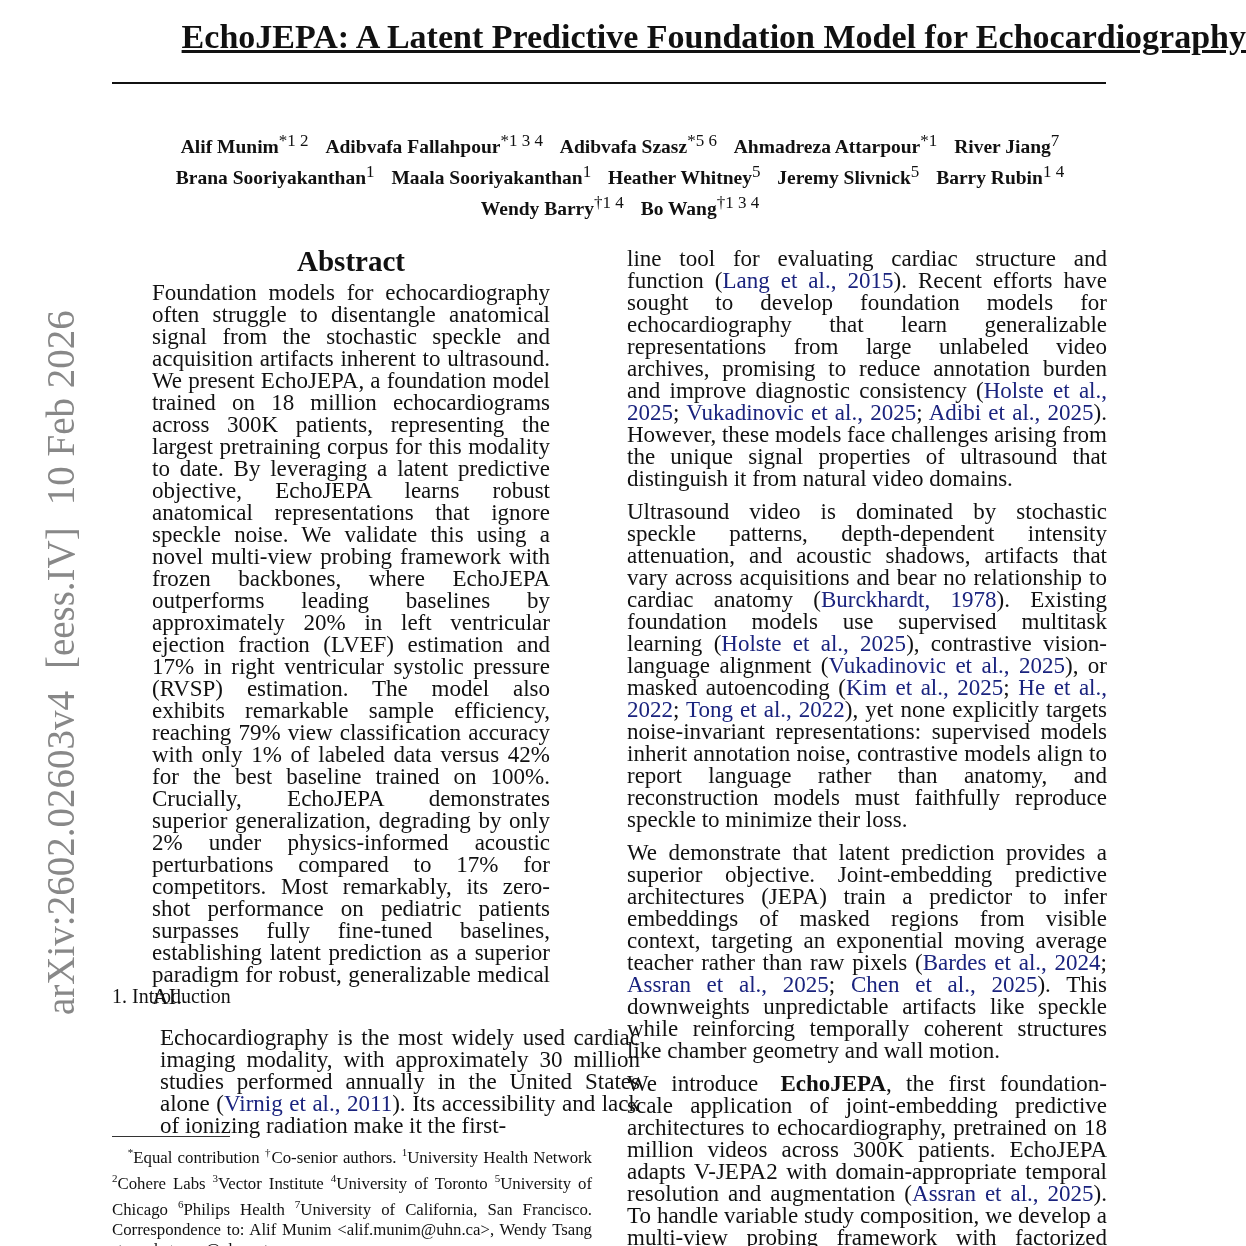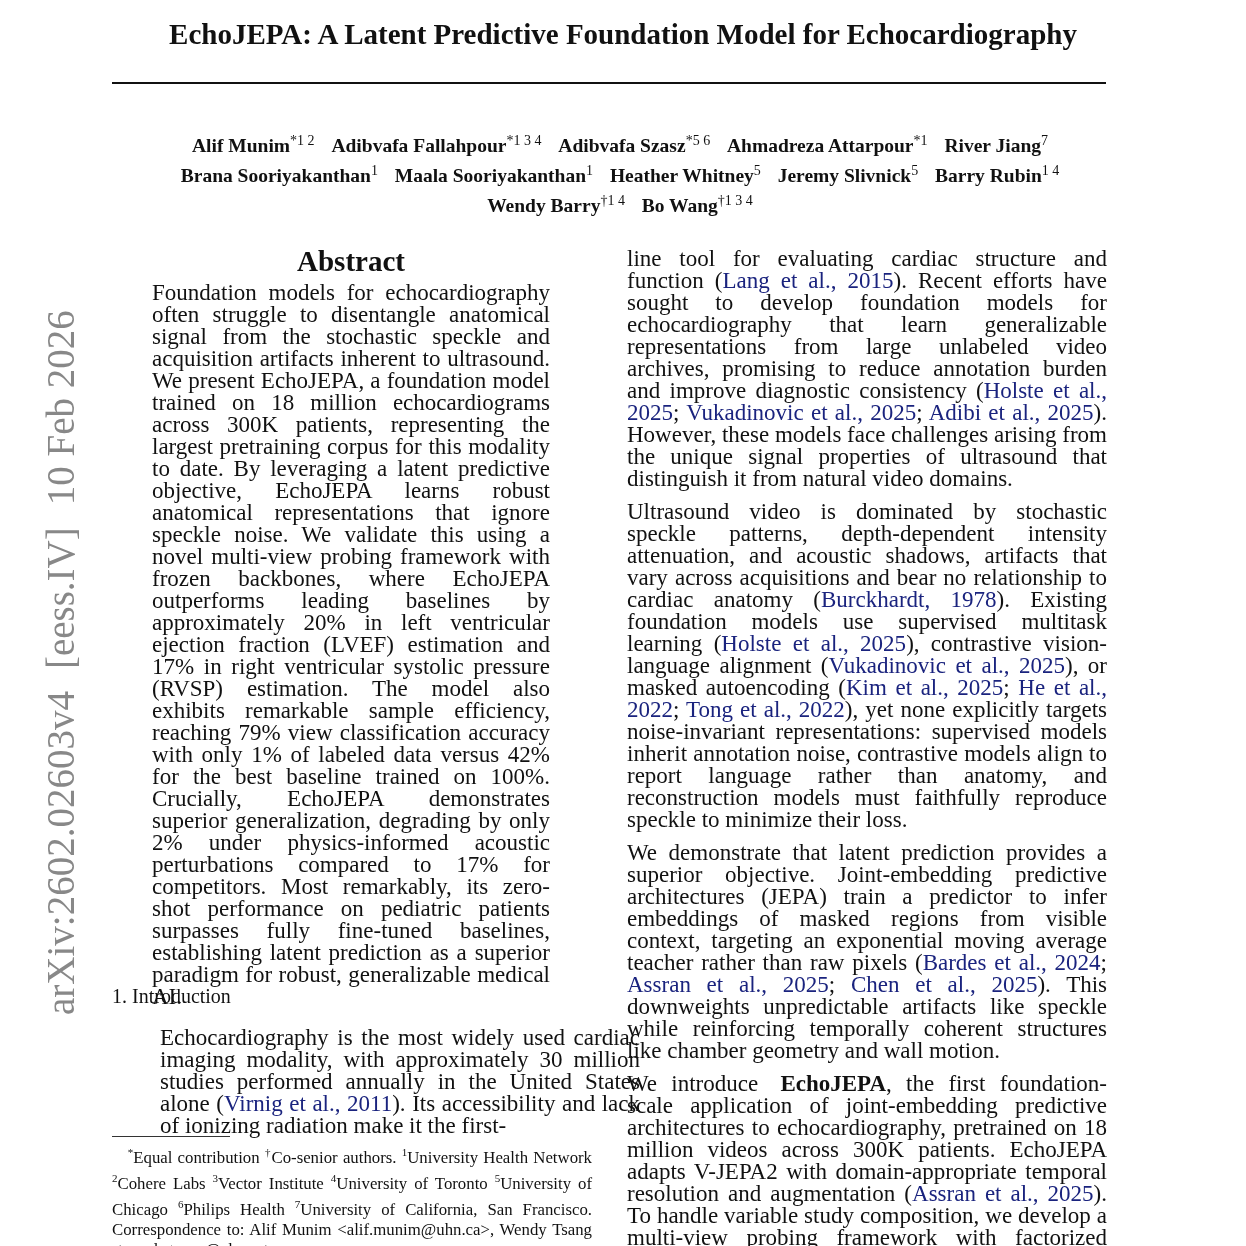--- a/index.html
+++ b/index.html
@@ -1,23 +1,23 @@
 <!DOCTYPE html>
 <html><head>
 <meta charset="utf-8">
 <style>
   html, body { margin:0; padding:0; background:#fff; }
   body { width:1246px; height:1246px; position:relative; overflow:hidden;
          font-family:"Liberation Serif", serif; color:#111; }
-  .title { position:absolute; top:18px; left:0; width:1246px; text-align:center;
-           font-size:29px; font-weight:bold; }
+  .title { position:absolute; top:18px; left:0; width:1246px; text-align:right;
+           font-size:34px; font-weight:bold;text-decoration:underline; }
   .rule { position:absolute; top:82px; left:112px; width:994px; height:2px; background:#111; }
   .authors { position:absolute; top:128px; left:120px; width:1000px; text-align:center;
              font-size:19.5px; font-weight:bold; line-height:24.5px; }
-  .authors sup { font-weight:normal; font-size:14px; }
+  .authors sup { font-weight:normal; font-size:17px; }
   .authors .a { margin:0 6px; white-space:nowrap; }
   .arxiv { position:absolute; left:38px; top:1015px; transform-origin:0 0; transform:rotate(-90deg);
            font-size:39px; color:#888; white-space:nowrap; font-family:"Liberation Serif", serif; }
   .arxiv span { margin-right:22px; }
   .col { position:absolute; font-size:23px; line-height:22px; text-align:justify; }
   .abs-h { position:absolute; top:245px; left:152px; width:398px; text-align:center;
            font-size:29px; font-weight:bold; }
   .abs { top:282px; left:152px; width:398px; }
   .sec { position:absolute; top:985px; left:112px; font-size:20px; font-weight:normal; }
   .intro { top:1027px; left:112px; width:480px;margin-left:48px; }

